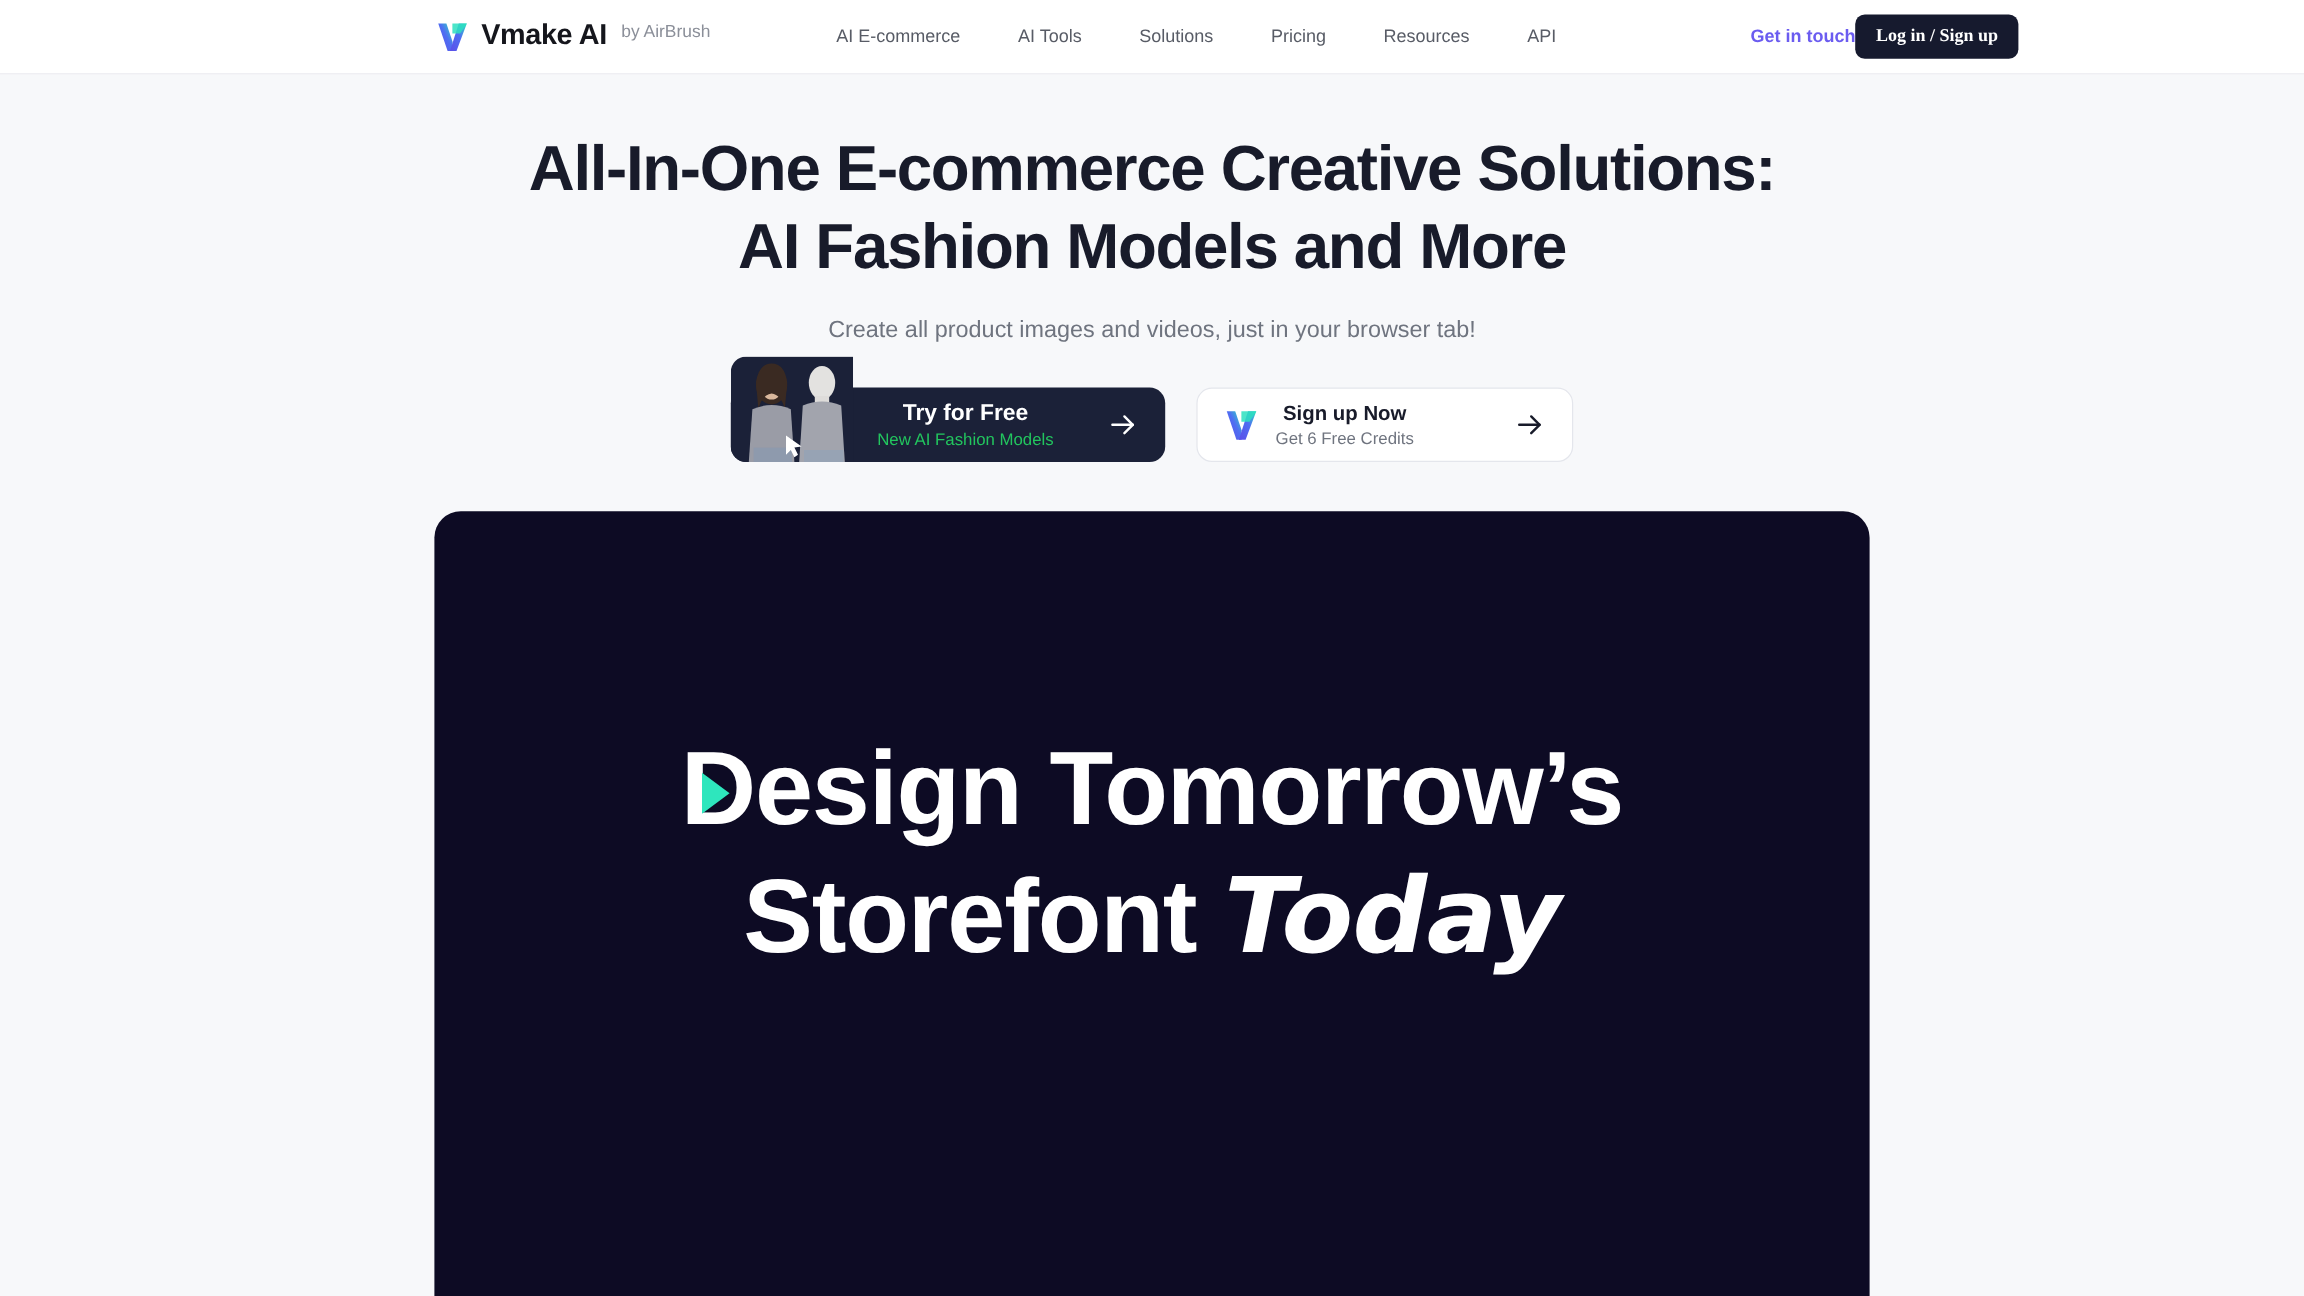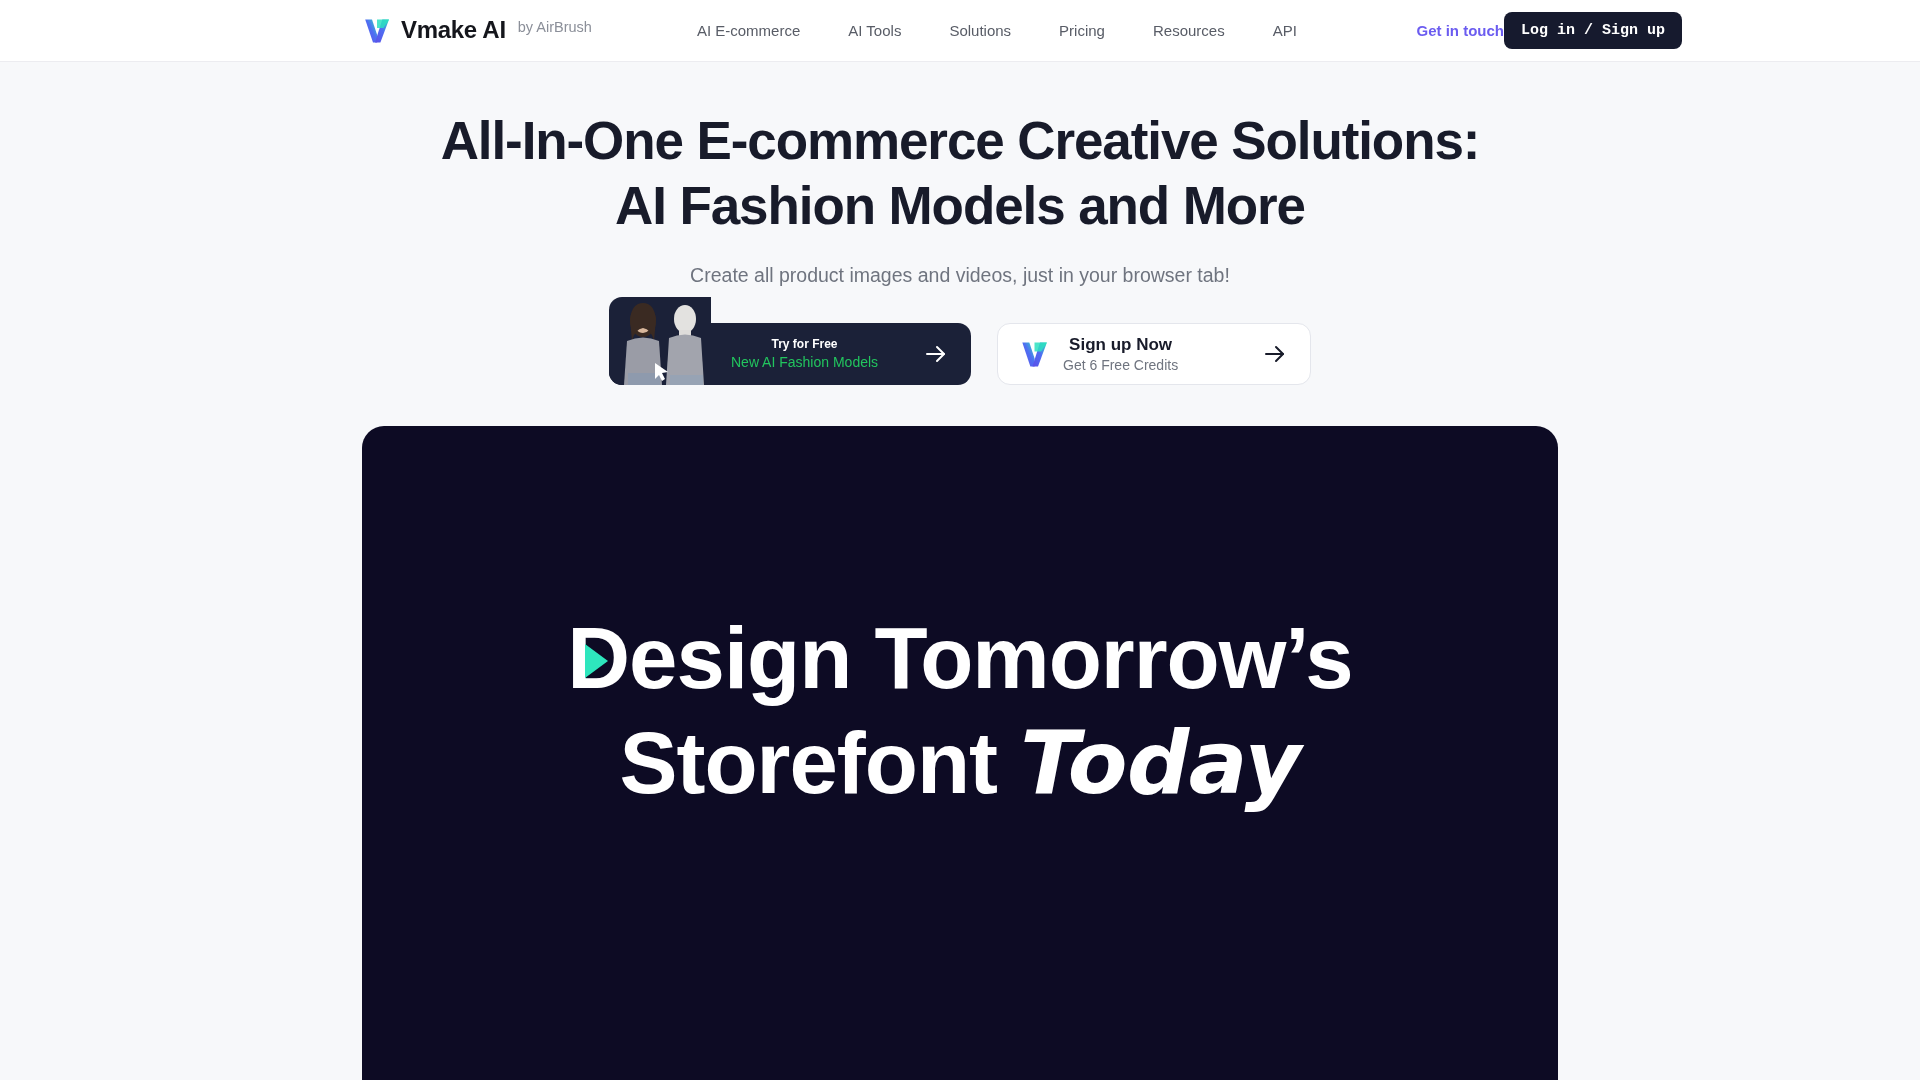--- a/index.html
+++ b/index.html
@@ -95,21 +95,21 @@
   .login-btn {
     background: #161a2e;
     color: #ffffff;
     font-size: 15px;
     font-weight: 700;
     border: none;
     border-radius: 8px;
     padding: 10px 17px;
     cursor: pointer;
     white-space: nowrap;
-    font-family: Liberation Mono, monospace;
+    font-family: Liberation Serif, serif;
   }
 
   
   .hero-head {
     text-align: center;
     padding-top: 47px;
   }
 
   .hero-title {
     font-size: 53px;
@@ -168,21 +168,21 @@
 
   .cta-dark-text {
     margin-left: 122px;
     display: flex;
     flex-direction: column;
     justify-content: center;
     gap: 2px;
   }
 
   .cta-dark-title {
-    font-size: 12px;
+    font-size: 19px;
     font-weight: 700;
     color: #ffffff;
     line-height: 1.15;
   }
 
   .cta-dark-sub {
     font-size: 14px;
     color: #22c55e;
     font-weight: 400;
     line-height: 1.2;

